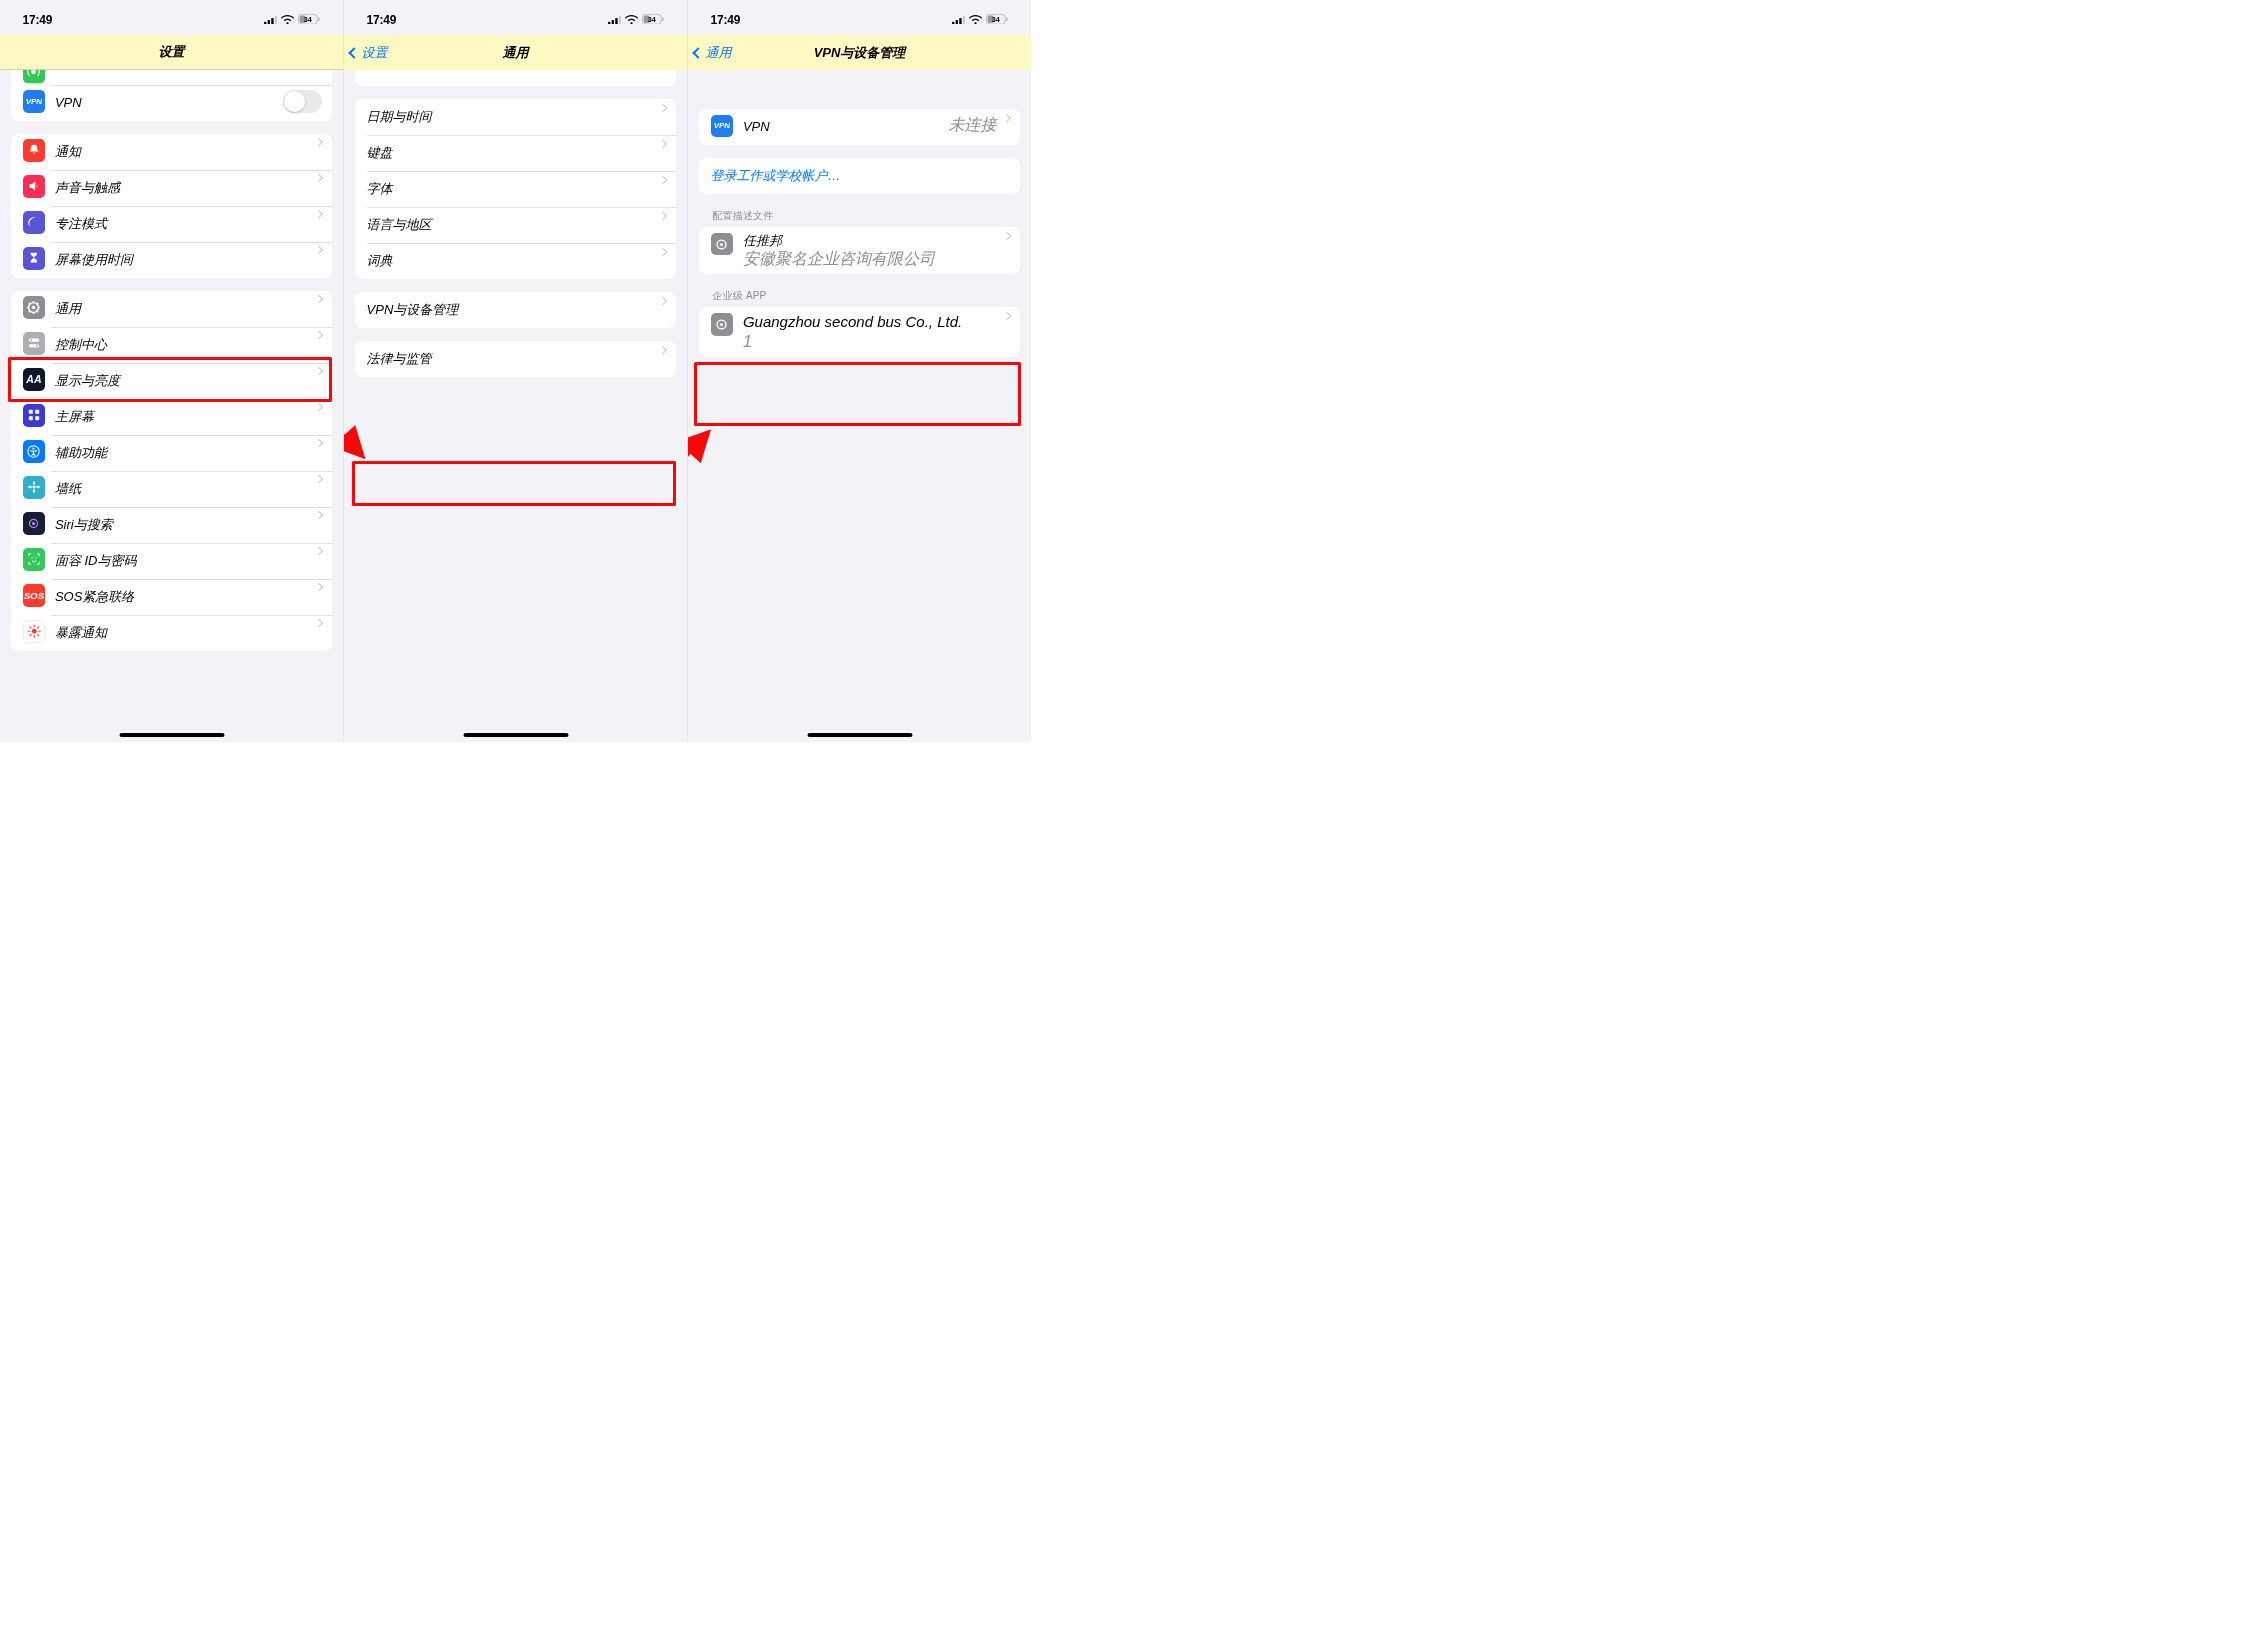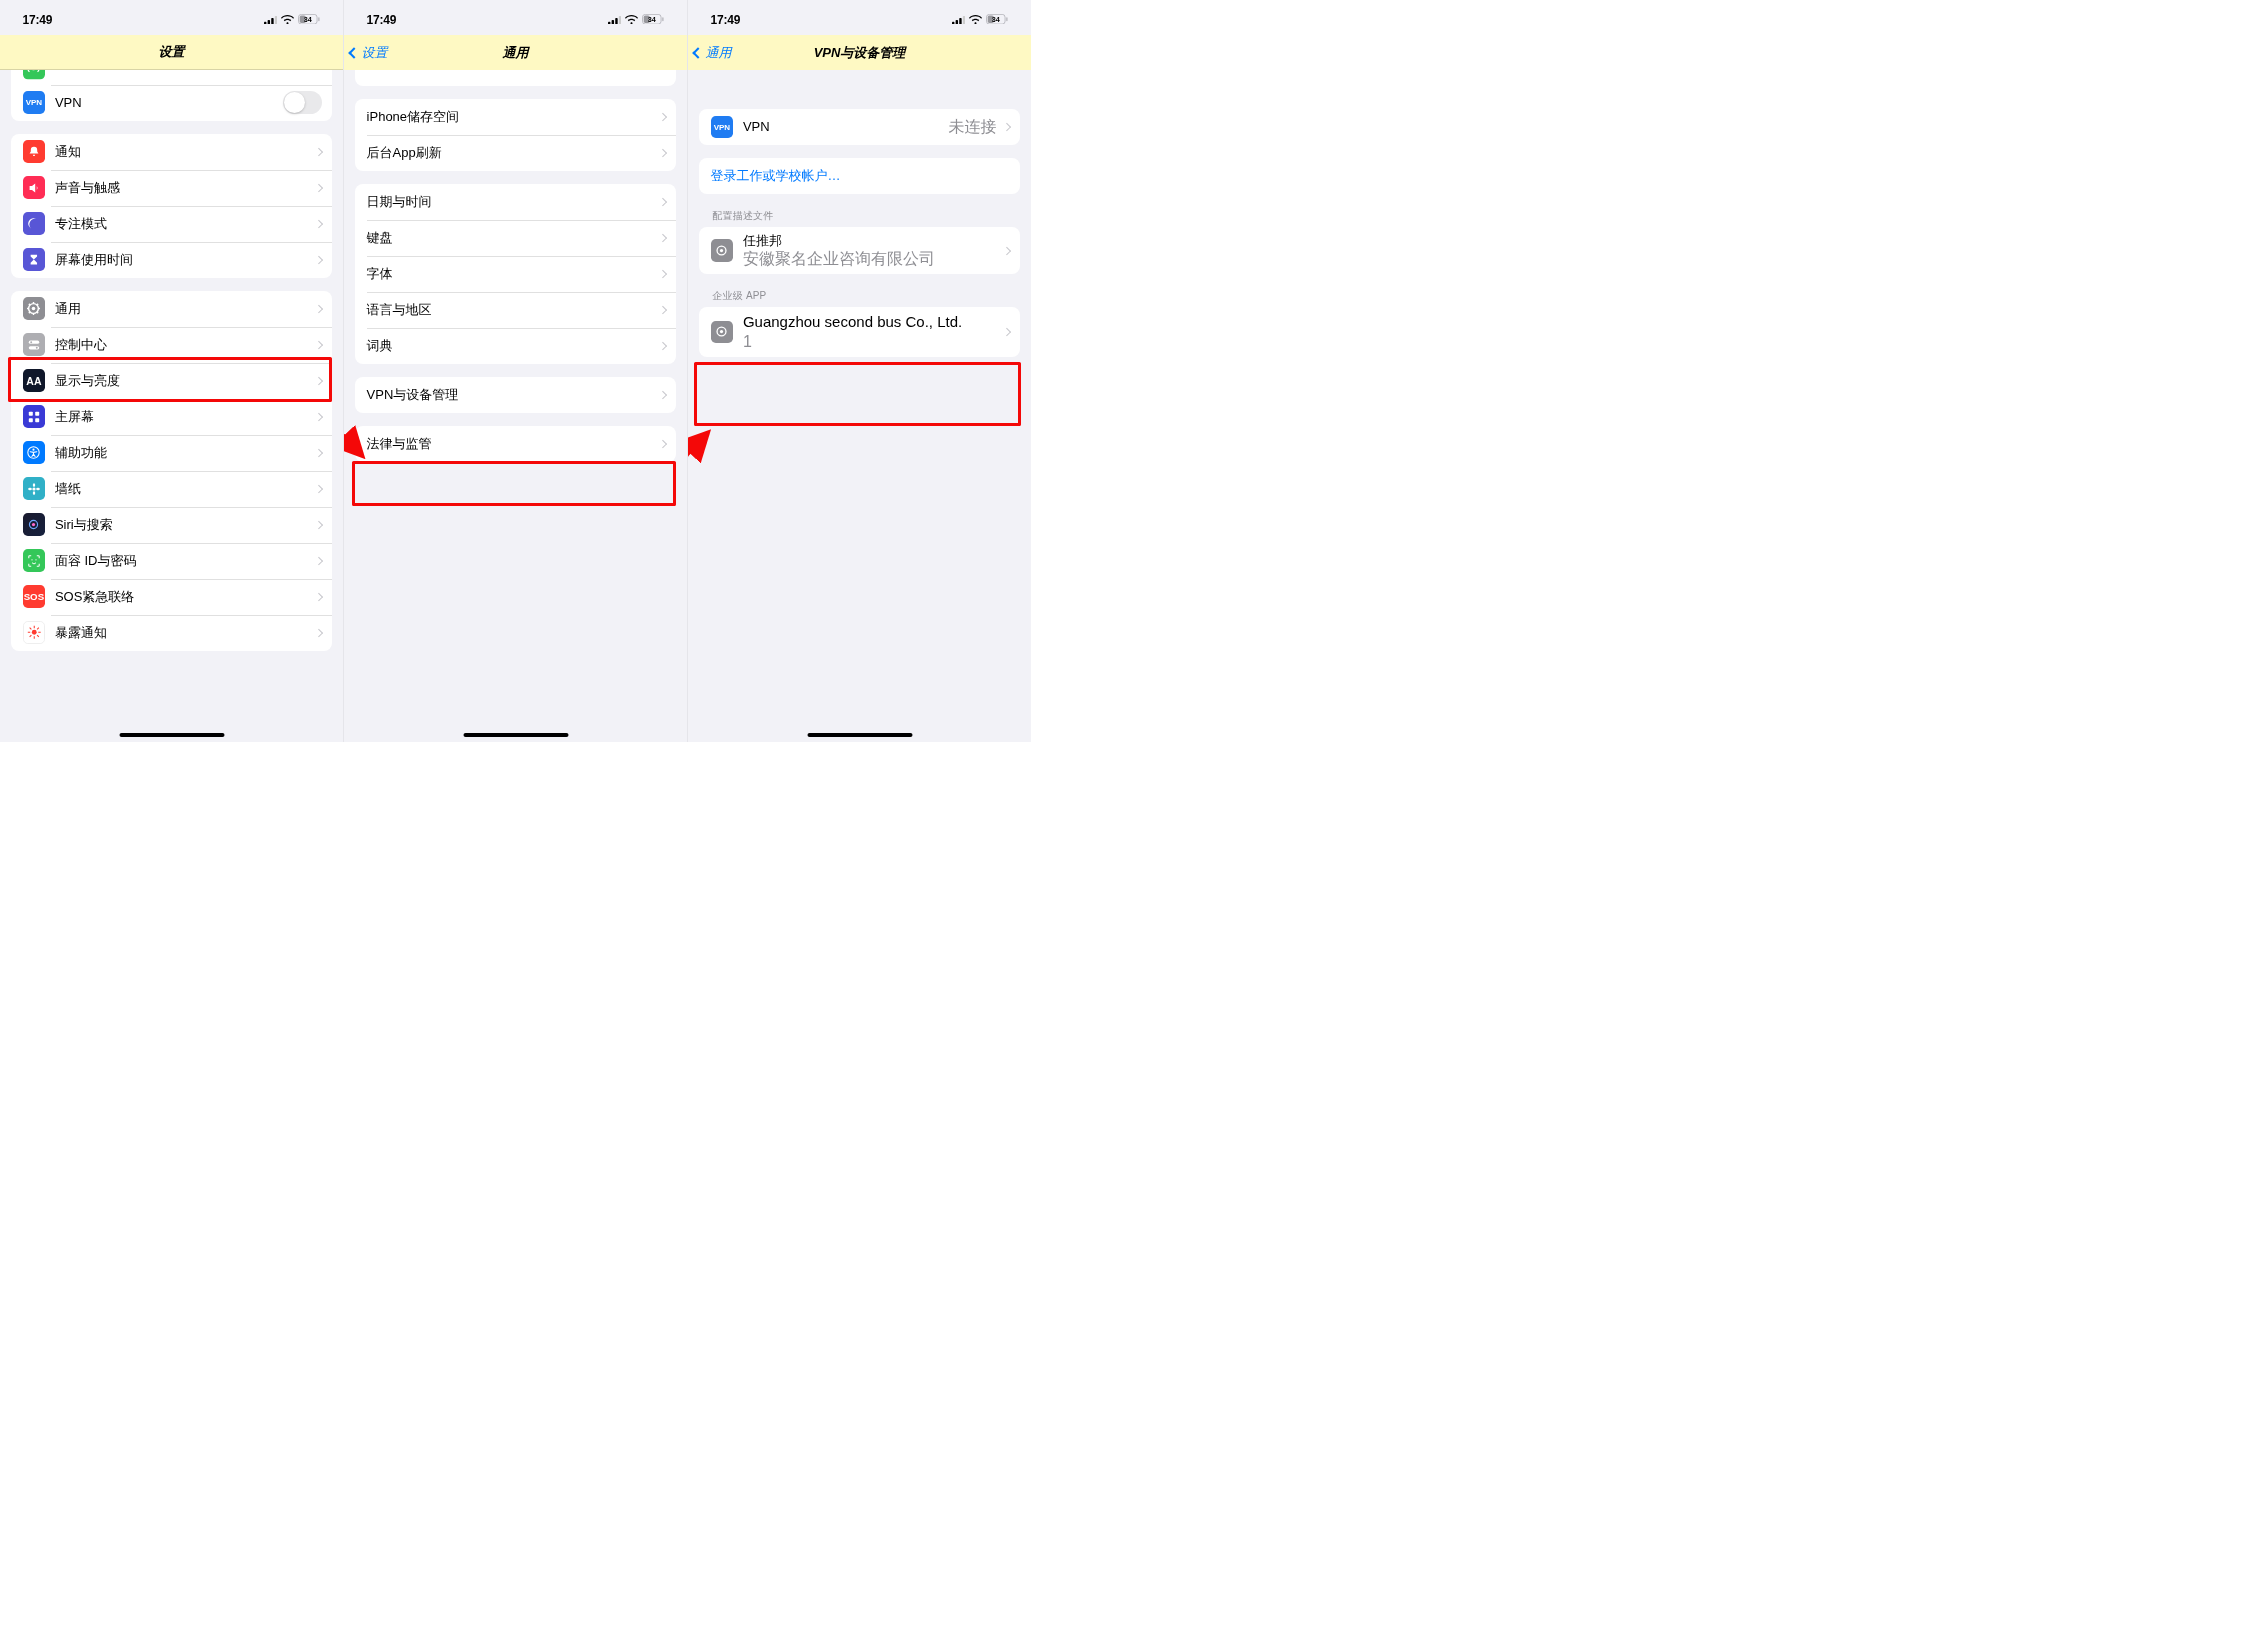--- a/index.html
+++ b/index.html
@@ -87,24 +87,24 @@
     height: calc(100% - 71px - 22.6px);
   }
   .group {
     background: #fff;
     border-radius: 8px;
     margin-top: 13px;
     overflow: hidden;
   }
   .row {
     display: flex;
-    align-items: center;
     min-height: 36px;
     padding: 5.6px 9.7px 5.6px 11.3px;
     position: relative;
+    font-style: italic;
   }
   .row + .row::before {
     content: "";
     position: absolute;
     top: 0;
     left: 40px;
     right: 0;
     height: 0.4px;
     background: rgba(0,0,0,0.12);
   }
@@ -538,34 +538,20 @@
       <div class="nav-back">
         <span class="back-chevron"></span>
         <span>设置</span>
       </div>
       <div class="nav-title">通用</div>
     </div>
 
     <div class="partial-top2"></div>
 
     <div class="content" style="height:auto;">
-      <div class="group">
-        <div class="row no-icon">
-          <div class="row-main">
-              <div class="row-label">iPhone储存空间</div>
-            </div>
-          <span class="chevron"></span>
-        </div>
-        <div class="row no-icon">
-          <div class="row-main">
-              <div class="row-label">后台App刷新</div>
-            </div>
-          <span class="chevron"></span>
-        </div>
-      </div>
 
       <div class="group">
         <div class="row no-icon">
           <div class="row-main">
               <div class="row-label">日期与时间</div>
             </div>
           <span class="chevron"></span>
         </div>
         <div class="row no-icon">
           <div class="row-main">

